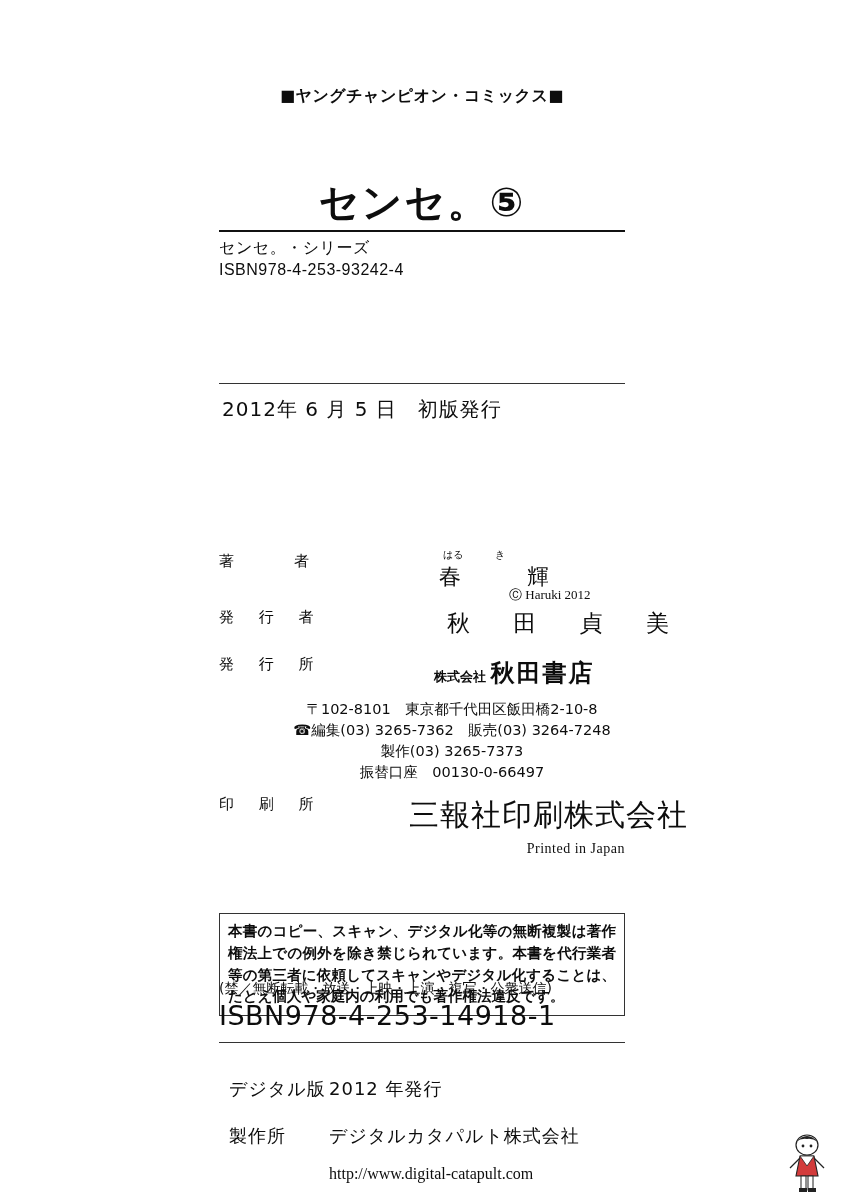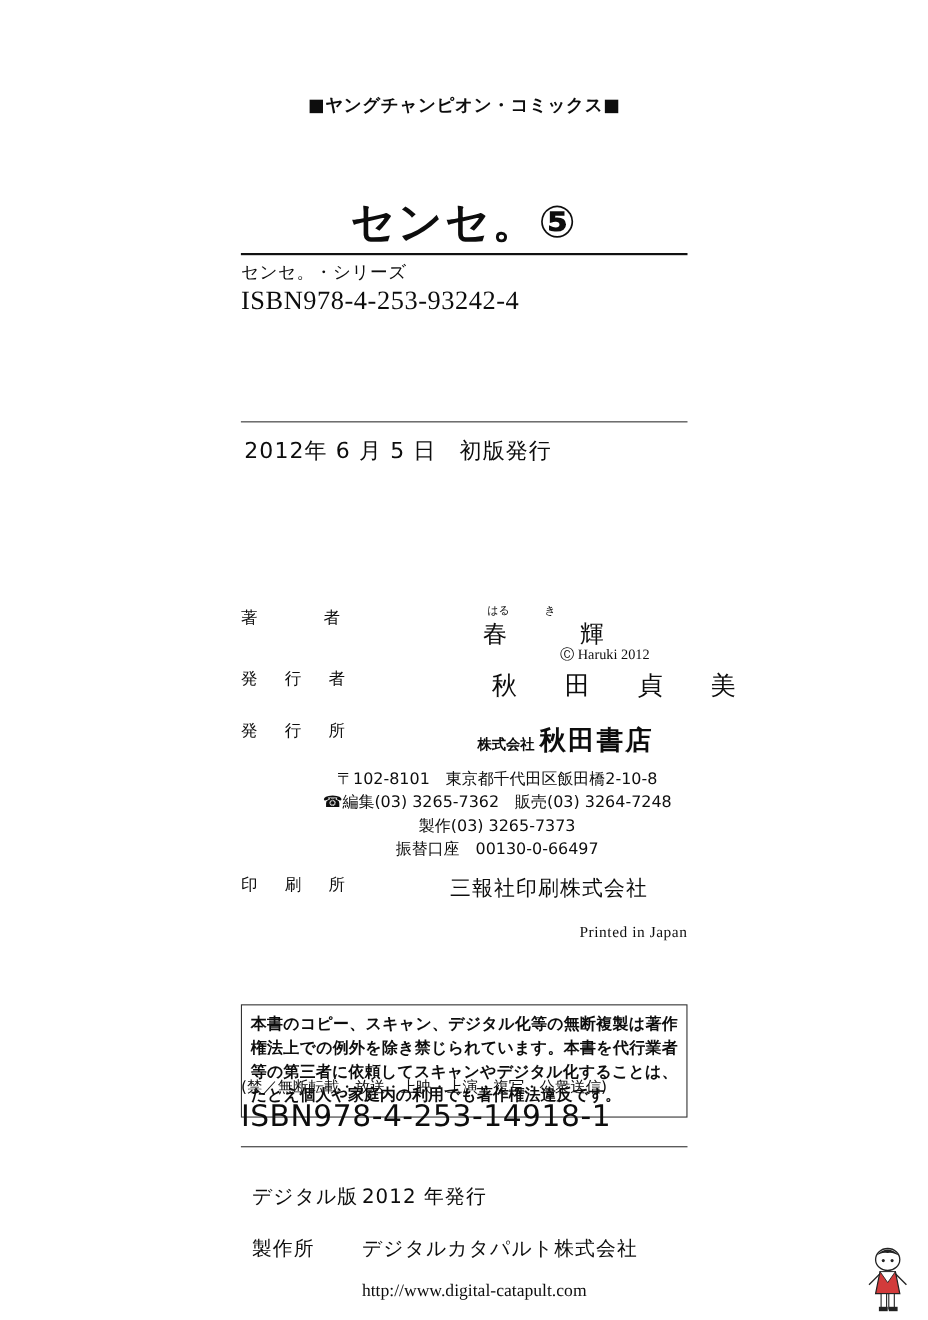--- a/index.html
+++ b/index.html
@@ -58,22 +58,22 @@
     width: 406px;
   }
   .series-line {
     margin-top: 6px;
     font-size: 16px;
     font-family: "DejaVu Sans", sans-serif;
     letter-spacing: 0.5px;
   }
   .isbn-top {
     margin-top: 2px;
-    font-size: 24px;
-    font-family: Liberation Serif, serif;
+    font-size: 16px;
+    font-family: Liberation Sans, sans-serif;
     letter-spacing: 0.5px;
   }
 
   
   .date-rule {
     position: absolute;
     top: 383px;
     left: 219px;
     width: 406px;
     border-top: 1px solid #333;
@@ -191,21 +191,21 @@
   
   .printer-row {
     position: relative;
     height: 40px;
     margin-top: 12px;
   }
   .printer-name {
     position: absolute;
     left: 190px;
     top: 0;
-    font-size: 19px;
+    font-size: 30px;
     letter-spacing: 1px;
     font-family: "DejaVu Sans", sans-serif;
     white-space: nowrap;
   }
 
   .printed-in {
     margin-top: 6px;
     text-align: right;
     font-size: 14px;
     font-family: "Liberation Serif", serif;

